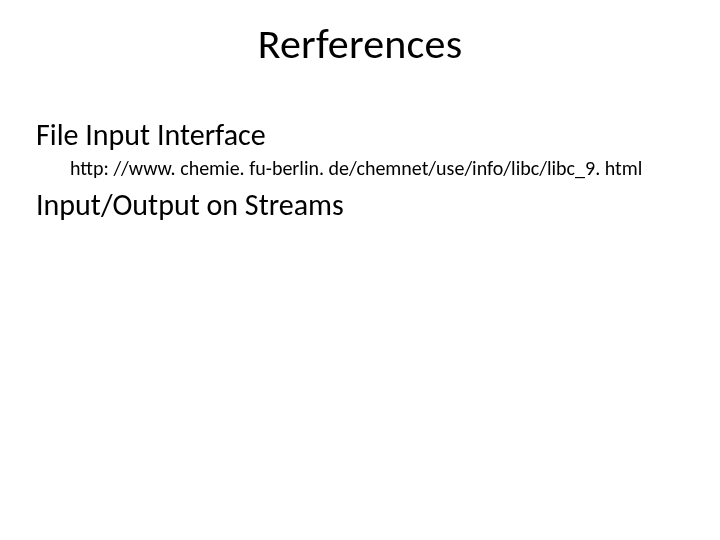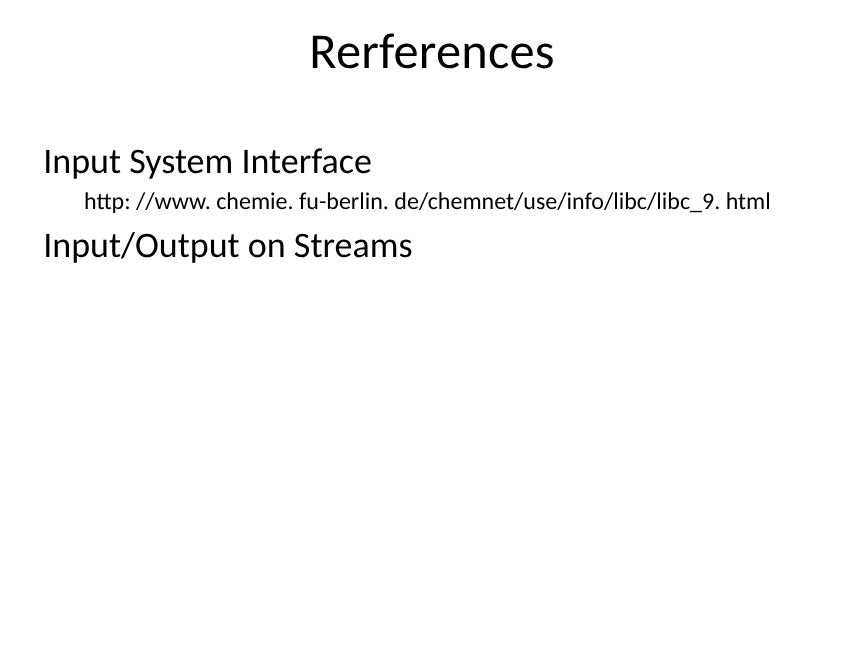--- a/index.html
+++ b/index.html
@@ -44,20 +44,20 @@
   .block2 { position: absolute; left: 36px; top: 188px; text-align: center; }
   .url2   { position: absolute; left: 74px; top: 226px; }
 </style>
 </head>
 <body>
 
 <div class="slide">
 
   <div class="title">Rerferences</div>
 
-  <div class="section-heading block1">Input System Interface</div>
+  <div class="section-heading block1">File Input Interface</div>
 
   <div class="url-line url1">http: //www. chemie. fu-berlin. de/chemnet/use/info/libc/libc_9. html</div>
 
   <div class="section-heading block2">Input/Output on Streams</div>
 
 
 </div>
 
 </body></html>

